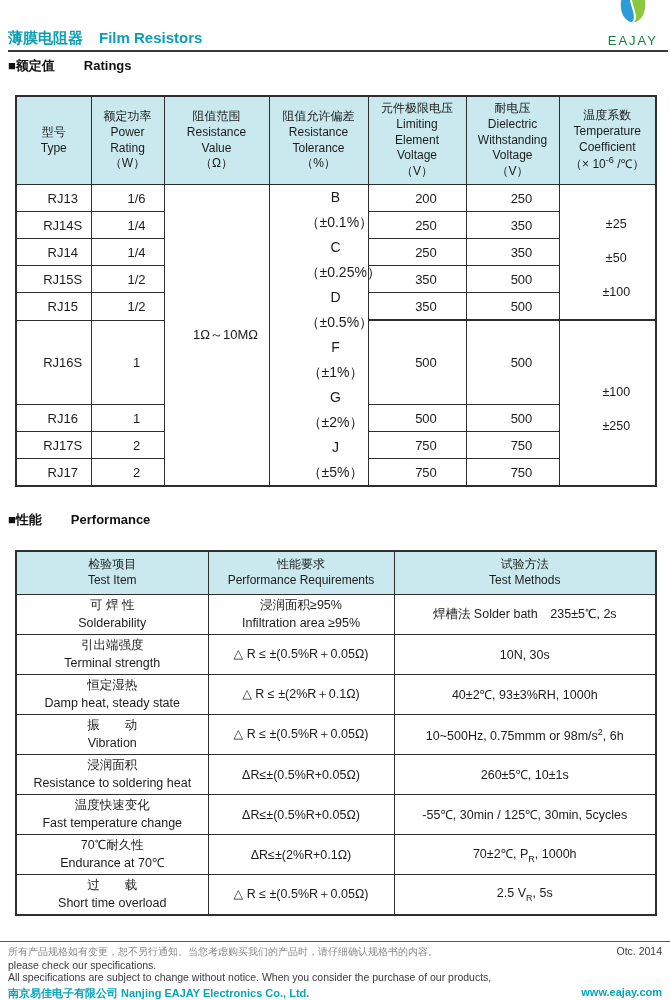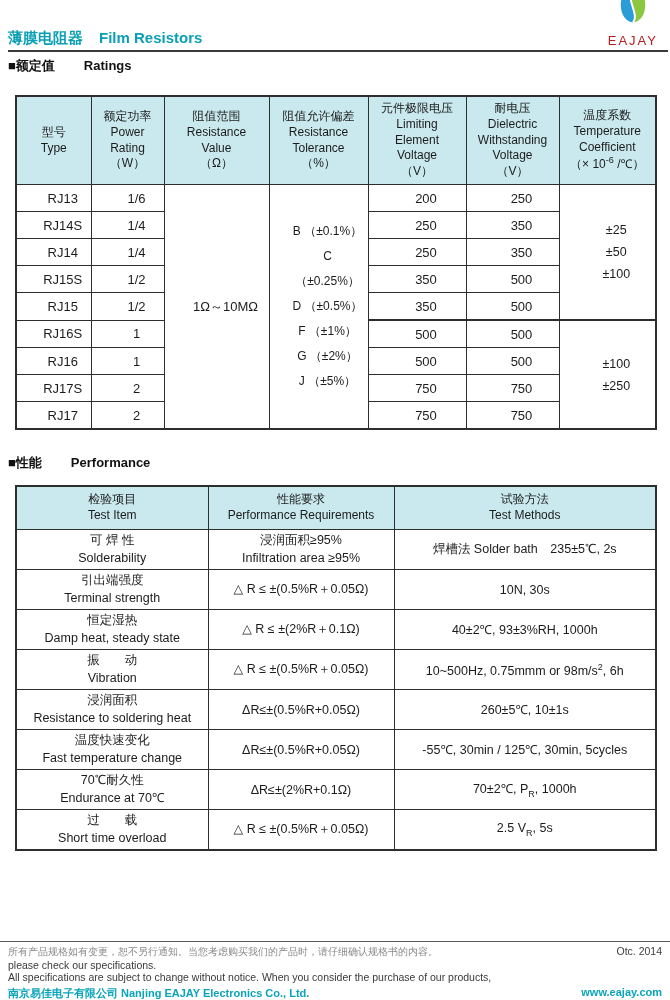--- a/index.html
+++ b/index.html
@@ -11,42 +11,42 @@
   
   .topbar{
     margin:0 2px 0 8px;
     display:flex;justify-content:space-between;align-items:flex-end;
     border-bottom:2px solid #3a3a3a;
     padding:4px 4px 3px 0;height:52px;box-sizing:border-box;text-align:right;
   }
   .doc-title{font-size:15px;font-weight:bold;color:#0a9fb4;line-height:1;padding-bottom:2px;}
   .doc-title .title-en{margin-left:16px;}
   .logo{display:flex;flex-direction:column;align-items:center;line-height:1;margin-right:6px;}
-  .logo-text{font-size:13px;color:#b91c1c;letter-spacing:2px;margin-top:9px;}
+  .logo-text{font-size:13px;color:#15803d;letter-spacing:2px;margin-top:9px;}
   
   .section-heading{margin:5px 0 0 8px;font-size:13px;font-weight:bold;color:#111;}
   .section-heading .en{margin-left:8px;padding-left:21px;}
   .perf-heading{margin-top:24px;}
   
   table{border-collapse:collapse;table-layout:fixed;width:640px;margin-left:15px;}
   table,td,th{border:1px solid #2e2e2e;}
   table{border-width:2px;}
   th{
     background:#c9e9ee;font-weight:normal;font-size:12px;line-height:1.32;
     padding:4px 1px;text-align:center;vertical-align:middle;color:#1c1c1c;
   }
   th span,td span.line{display:block;}
   td{text-align:center;vertical-align:middle;font-size:13px;padding:0 2px;}
   .ratings{margin-top:20px;}
   .ratings tbody td{height:26px;padding-left:20px;}
   .ratings th{height:76px;}
-  .tolerance-cell span.line{line-height:25px;font-size:12px;}
-  .tempco-cell span.line{line-height:22px;font-size:12.5px;}
+  .tolerance-cell span.line{line-height:25px;font-size:14px;margin-left:16px;}
+  .tempco-cell span.line{line-height:22px;font-size:12.5px;margin-top:12px;}
   .thick-top{border-top-width:2px;}
-  .performance{margin-top:13px;padding-left:38px;}
+  .performance{margin-top:21px;padding-left:38px;}
   .performance th{height:34px;padding:4px 2px;}
   .performance td{height:39px;font-size:12.5px;}
   .performance td .line{line-height:1.38;}
   sup,sub{font-size:9px;}
   
   .footer{
     position:absolute;left:0;top:941px;width:670px;
     border-top:1px solid #5a5a5a;
     font-size:10.5px;box-sizing:border-box;padding:3px 8px 0 8px;
   }

